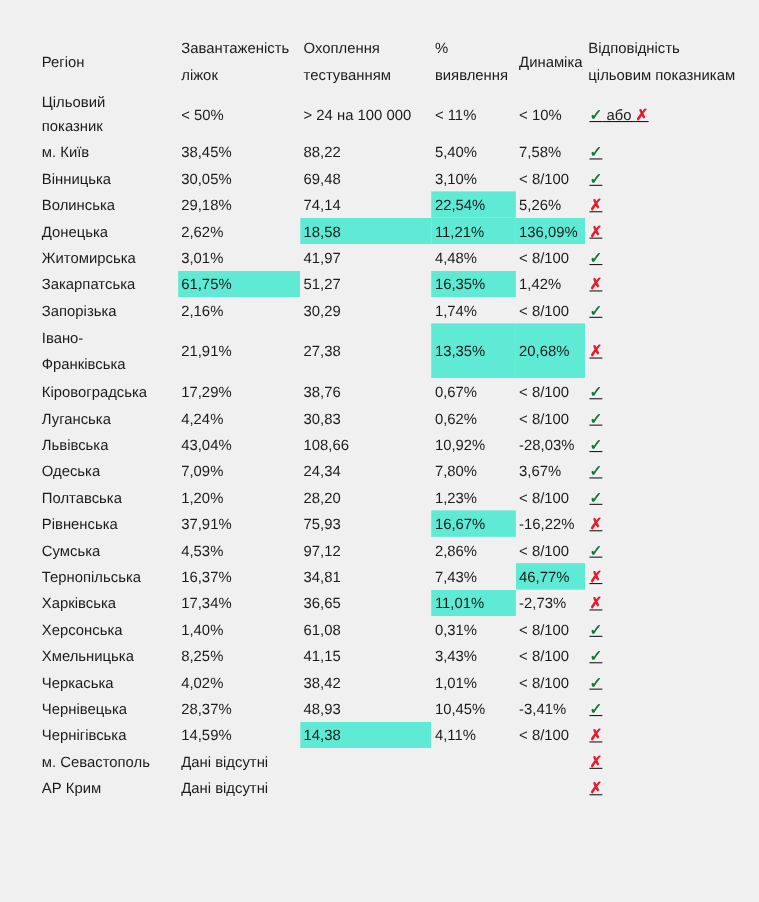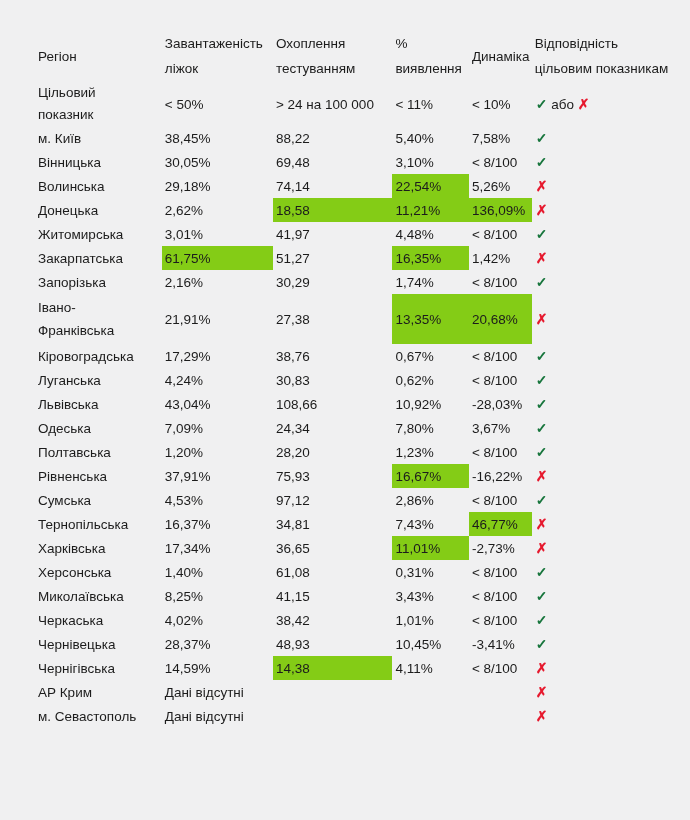--- a/index.html
+++ b/index.html
@@ -20,24 +20,24 @@
     font-size: 13.5px;
     overflow: hidden;
   }
   thead th { height: 52px; }
   .hline { line-height: 25px; white-space: nowrap; }
   tr.target td { height: 44px; white-space: nowrap; }
   .tline { line-height: 22px; }
   tbody td { height: 24px; white-space: nowrap; }
   tr.tall td { height: 50px; }
   .rline { line-height: 23px; }
-  .hl { background: #84cc16; }
+  .hl { background: #5eead4; }
   .check { color: #17753c; font-weight: bold; font-size: 14px; }
   .cross { color: #e6192e; font-weight: bold; font-size: 14px; }
-  td.compliance { padding-left: 4px; }
+  td.compliance { padding-left: 4px; text-decoration: underline; }
 </style>
 </head>
 <body>
 
 <div class="page">
   <table>
     <colgroup>
         <col style="width: 129px;">
         <col style="width: 112px;">
         <col style="width: 121px;">
@@ -224,21 +224,21 @@
         </tr>
         <tr>
           <td>Херсонська</td>
           <td>1,40%</td>
           <td>61,08</td>
           <td>0,31%</td>
           <td>&lt; 8/100</td>
           <td class="compliance"><span class="check">✓</span></td>
         </tr>
         <tr>
-          <td>Миколаївська</td>
+          <td>Хмельницька</td>
           <td>8,25%</td>
           <td>41,15</td>
           <td>3,43%</td>
           <td>&lt; 8/100</td>
           <td class="compliance"><span class="check">✓</span></td>
         </tr>
         <tr>
           <td>Черкаська</td>
           <td>4,02%</td>
           <td>38,42</td>
@@ -256,29 +256,29 @@
         </tr>
         <tr>
           <td>Чернігівська</td>
           <td>14,59%</td>
           <td class="hl">14,38</td>
           <td>4,11%</td>
           <td>&lt; 8/100</td>
           <td class="compliance"><span class="cross">✗</span></td>
         </tr>
         <tr>
+          <td>м. Севастополь</td>
+          <td>Дані відсутні</td>
+          <td></td>
+          <td></td>
+          <td></td>
+          <td class="compliance"><span class="cross">✗</span></td>
+        </tr>
+        <tr>
           <td>АР Крим</td>
-          <td>Дані відсутні</td>
-          <td></td>
-          <td></td>
-          <td></td>
-          <td class="compliance"><span class="cross">✗</span></td>
-        </tr>
-        <tr>
-          <td>м. Севастополь</td>
           <td>Дані відсутні</td>
           <td></td>
           <td></td>
           <td></td>
           <td class="compliance"><span class="cross">✗</span></td>
         </tr>
       </tbody>
   </table>
 </div>
 

